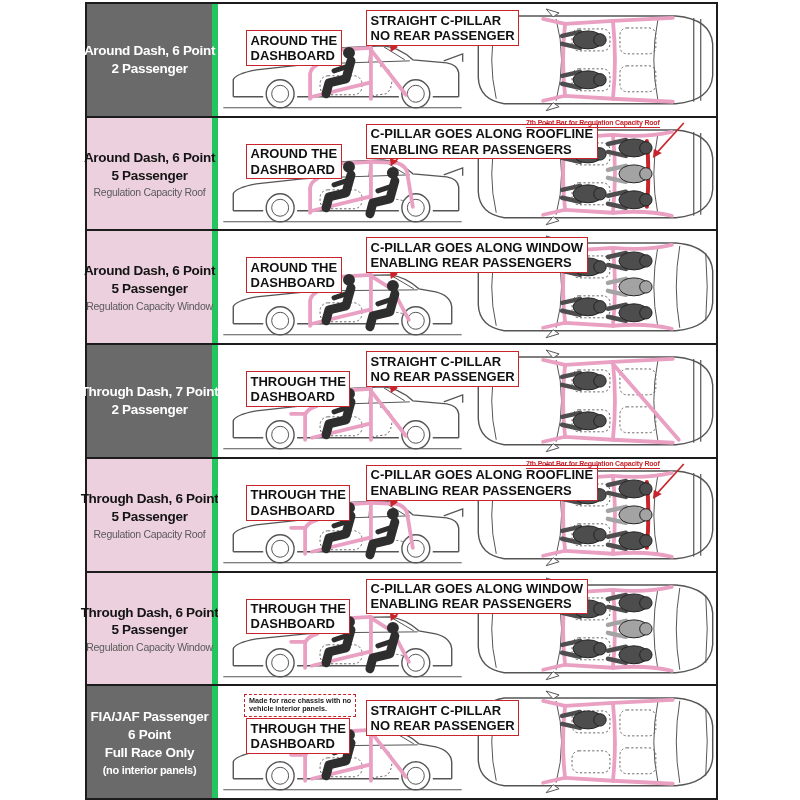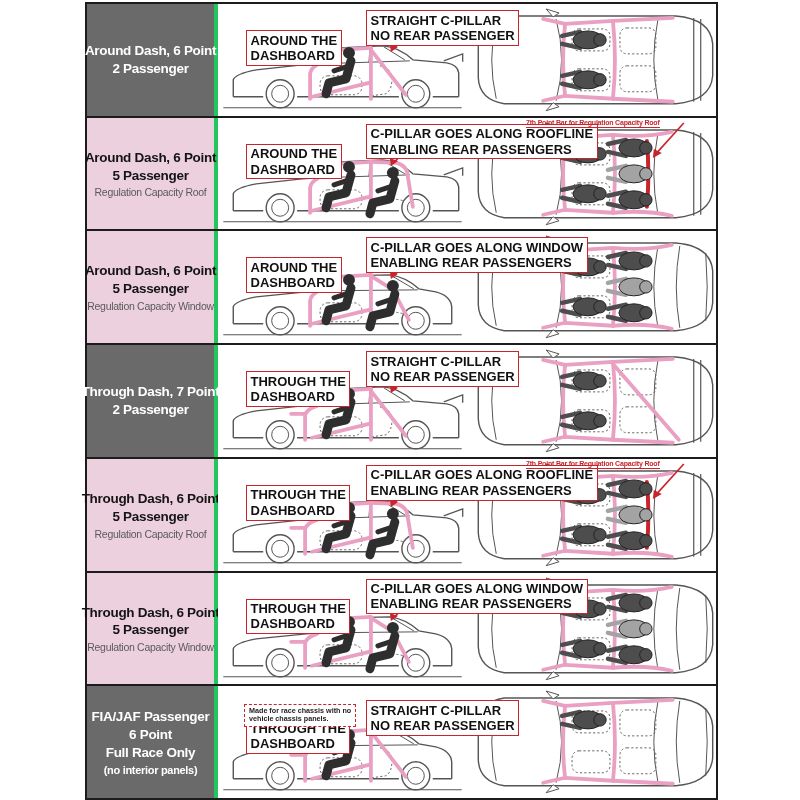--- a/index.html
+++ b/index.html
@@ -1,39 +1,39 @@
 <!DOCTYPE html>
 <html><head>
 <meta charset="utf-8">
 <style>
   html,body{margin:0;padding:0;background:#ffffff;}
   body{width:800px;height:800px;position:relative;font-family:"Liberation Sans",sans-serif;overflow:hidden;}
   .page{position:absolute;inset:0;background:#fff;}
   .table{position:absolute;left:85px;top:2px;width:629px;height:794px;border:2px solid #1c1c1c;display:flex;flex-direction:column;background:#fff;}
   .row{flex:1 1 0;display:flex;border-bottom:2px solid #1c1c1c;min-height:0;}
   .row:last-child{border-bottom:none;}
-  .label-cell{flex:0 0 131px;width:131px;border-right:4px solid #22c55e;display:flex;flex-direction:column;justify-content:center;align-items:center;text-align:center;padding:11px;box-sizing:border-box;}
+  .label-cell{flex:0 0 131px;width:131px;border-right:6px solid #22c55e;display:flex;flex-direction:column;justify-content:center;align-items:center;text-align:center;padding:11px;box-sizing:border-box;}
   .label-cell.gray{background:#6a6a6a;color:#ffffff;}
   .label-cell.pink{background:#ecd0dd;color:#141414;}
   .bold-line{font-weight:bold;font-size:13.5px;line-height:1.32;letter-spacing:-0.3px;white-space:nowrap;}
   .small-line{font-size:10.5px;letter-spacing:-0.3px;margin-top:2px;white-space:nowrap;}
   .pink .small-line{color:#5a5a5a;}
   .gray .small-line{color:#ffffff;font-weight:bold;font-size:11px;text-align:right;}
   .line:empty{display:none;}
   .diagram-cell{position:relative;flex:1 1 auto;background:#fff;overflow:hidden;}
   .side-svg{position:absolute;left:2px;top:0;width:245px;height:100%;}
   .top-svg{position:absolute;right:0;top:0;width:250px;height:100%;}
   .ann{position:absolute;background:#fff;border:1.8px solid #c8242c;color:#111;font-weight:bold;font-size:13px;line-height:1.18;padding:1.5px 3.5px;z-index:3;white-space:nowrap;}
   .ann span{display:block;}
   .dash-box{left:28px;top:26px;}
   .dash-box.low{top:32px;}
   .cpillar-box{left:148px;top:6px;}
   .cpillar-box.low2{top:14px;}
   .seventh-note{position:absolute;left:308px;top:1px;color:#c8242c;font-weight:bold;font-size:7px;letter-spacing:-0.2px;border-bottom:1.4px solid #c8242c;padding-bottom:1px;z-index:3;white-space:nowrap;}
-  .race-note{position:absolute;left:26px;top:18px;border:1.5px dashed #c8242c;background:#fff;color:#222;font-weight:bold;font-size:7.2px;line-height:1.2;padding:1.5px 4px;z-index:3;white-space:nowrap;}
+  .race-note{position:absolute;left:26px;top:8px;border:1.5px dashed #c8242c;background:#fff;color:#222;font-weight:bold;font-size:7.2px;line-height:1.2;padding:1.5px 4px;z-index:3;white-space:nowrap;}
   .race-note span{display:block;}
 </style>
 </head>
 <body>
 
 <div class="page">
   <div class="table">
       <div class="row">
     <div class="label-cell gray">
       <div class="line bold-line">Around Dash, 6 Point</div>
@@ -680,18 +680,18 @@
         <span>THROUGH THE</span>
         <span>DASHBOARD</span>
       </div>
       <div class="ann cpillar-box low2">
         <span>STRAIGHT C-PILLAR</span>
         <span>NO REAR PASSENGER</span>
       </div>
 
       <div class="race-note">
         <span>Made for race chassis with no</span>
-        <span>vehicle chassis panels.</span>
+        <span>vehicle interior panels.</span>
       </div>
     </div>
   </div>
     </div>
 </div>
 
 </body></html>

